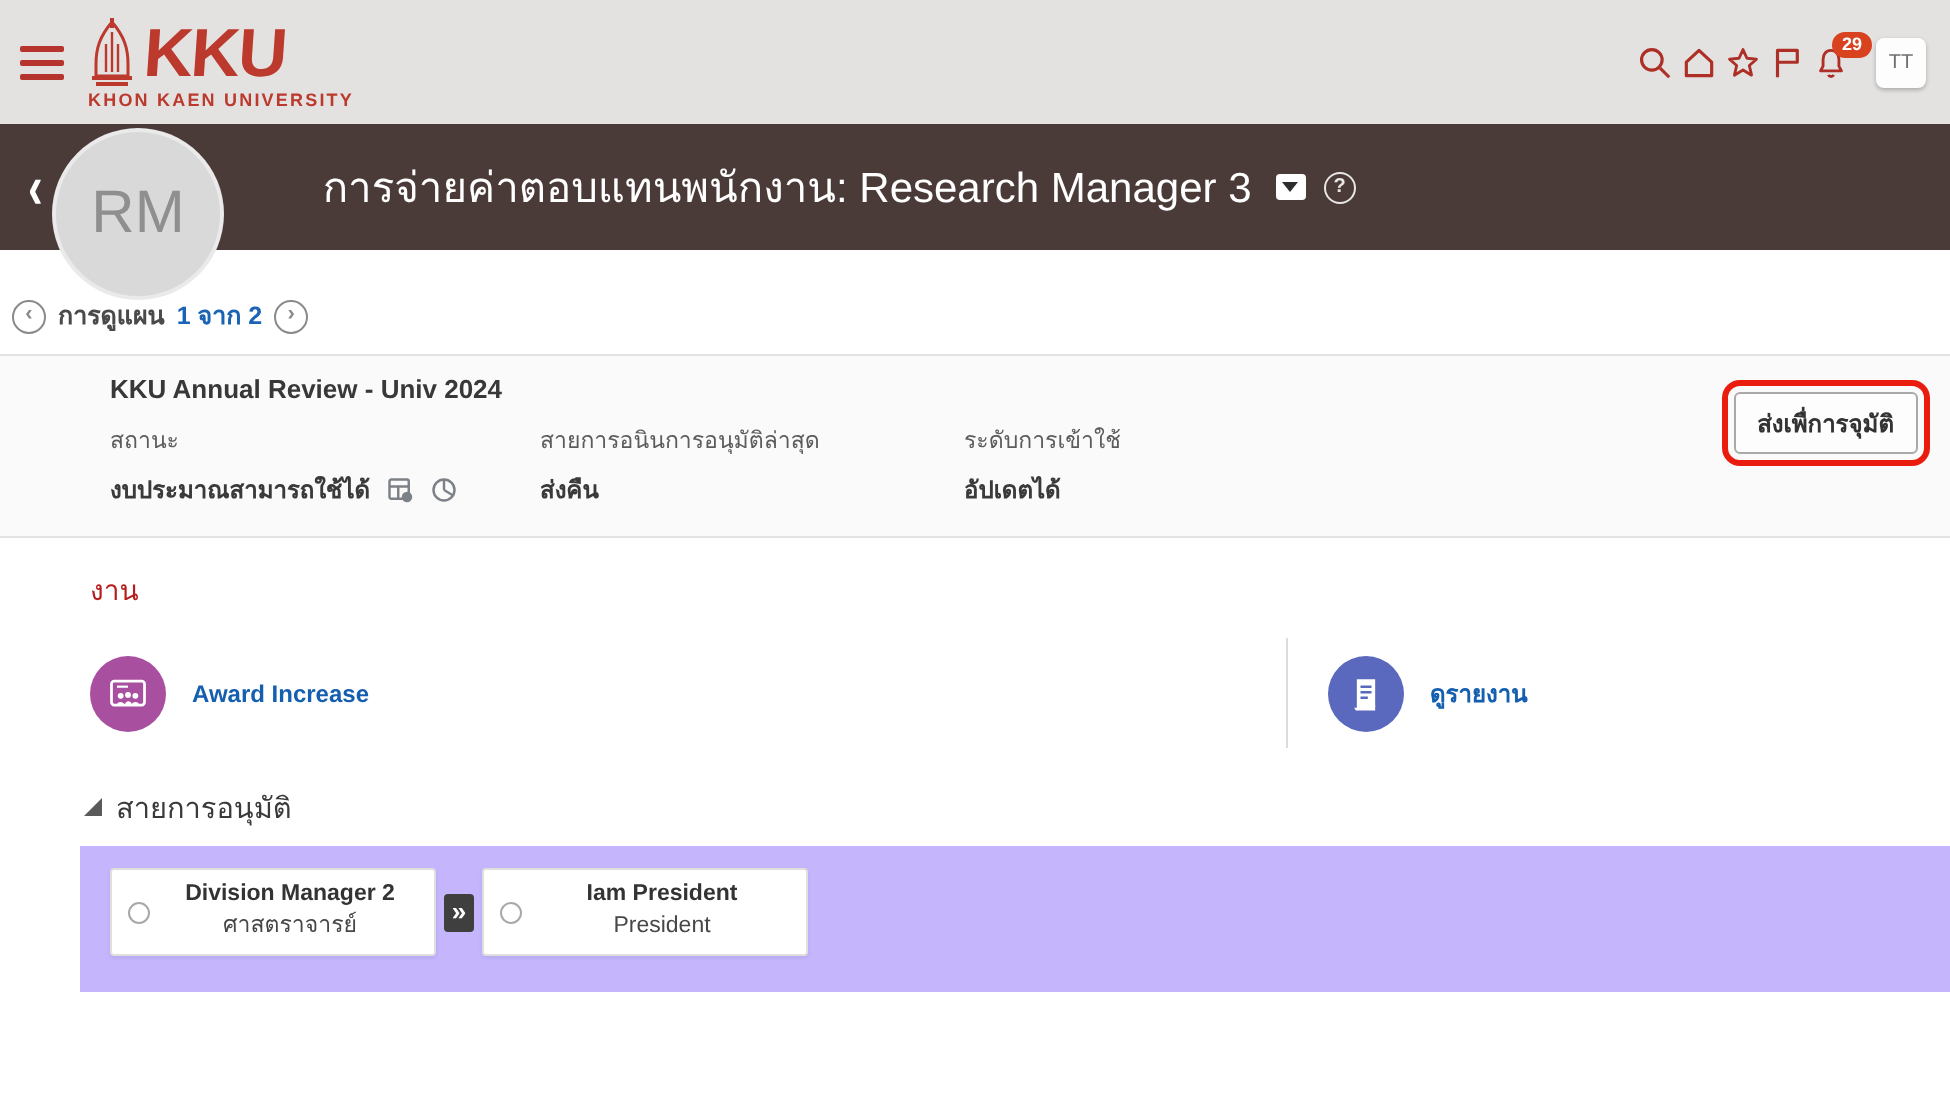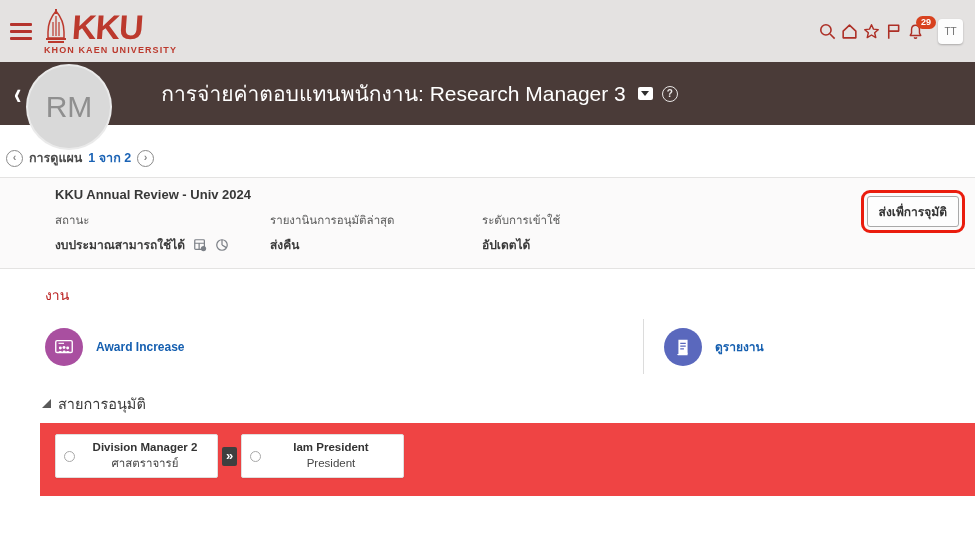--- a/index.html
+++ b/index.html
@@ -78,21 +78,21 @@
   .task-circle.indigo  { background:#5a68bd; }
   .task-link { font-size:12px; font-weight:bold; color:#155fb0; }
   .v-divider { width:1px; height:55px; background:#dcdcdc; margin-right:20px; }
 
   
   .approval { margin-top:18px; }
   .approval-header { display:flex; align-items:center; gap:7px; padding-left:42px; cursor:pointer; }
   .disclosure { width:9px; height:9px; background:#5a5a5a;
                 clip-path:polygon(100% 0, 100% 100%, 0 100%); }
   .approval-title { font-size:14.5px; color:#3a3a3a; }
-  .approval-box { margin:8px 0 0 40px; background:#ef4444; padding:11px 16px 18px 15px;
+  .approval-box { margin:8px 0 0 40px; background:#c4b5fd; padding:11px 16px 18px 15px;
                   display:flex; align-items:center; }
   .approver-card { width:163px; height:44px; background:#fff; border:1px solid #e0dfde; border-radius:2px;
                    box-shadow:0 1px 2px rgba(0,0,0,.07); display:flex; align-items:center;
                    padding:0 8px; cursor:pointer; }
   .radio { width:11px; height:11px; border:1px solid #a8a8a8; border-radius:50%; background:#fff;
            margin-right:6px; flex:none; cursor:pointer; }
   .approver-text { flex:1; text-align:center; line-height:1.35; }
   .approver-name { font-size:11.5px; font-weight:bold; color:#333; }
   .approver-role { font-size:11.5px; color:#474747; }
   .chain-chevron { width:15px; height:19px; background:#3f3f3f; color:#fff; border-radius:2px;
@@ -180,21 +180,21 @@
             <path d="M2 6 H13 M7 6 V13"></path>
             <circle cx="12" cy="12" r="3" fill="#7c8087" stroke="none"></circle>
           </svg>
           <svg class="mini-ico" viewBox="0 0 16 16" fill="none" stroke="currentColor" stroke-width="1.4">
             <circle cx="8" cy="8" r="6"></circle>
             <path d="M8 8 L8 2 M8 8 L13 11"></path>
           </svg>
         </div>
       </div>
       <div class="sfield">
-        <div class="sf-label">รายงานินการอนุมัติล่าสุด</div>
+        <div class="sf-label">สายการอนินการอนุมัติล่าสุด</div>
         <div class="sf-value">
             <span>ส่งคืน</span>
           </div>
       </div>
       <div class="sfield">
         <div class="sf-label">ระดับการเข้าใช้</div>
         <div class="sf-value">
             <span>อัปเดตได้</span>
           </div>
       </div>

